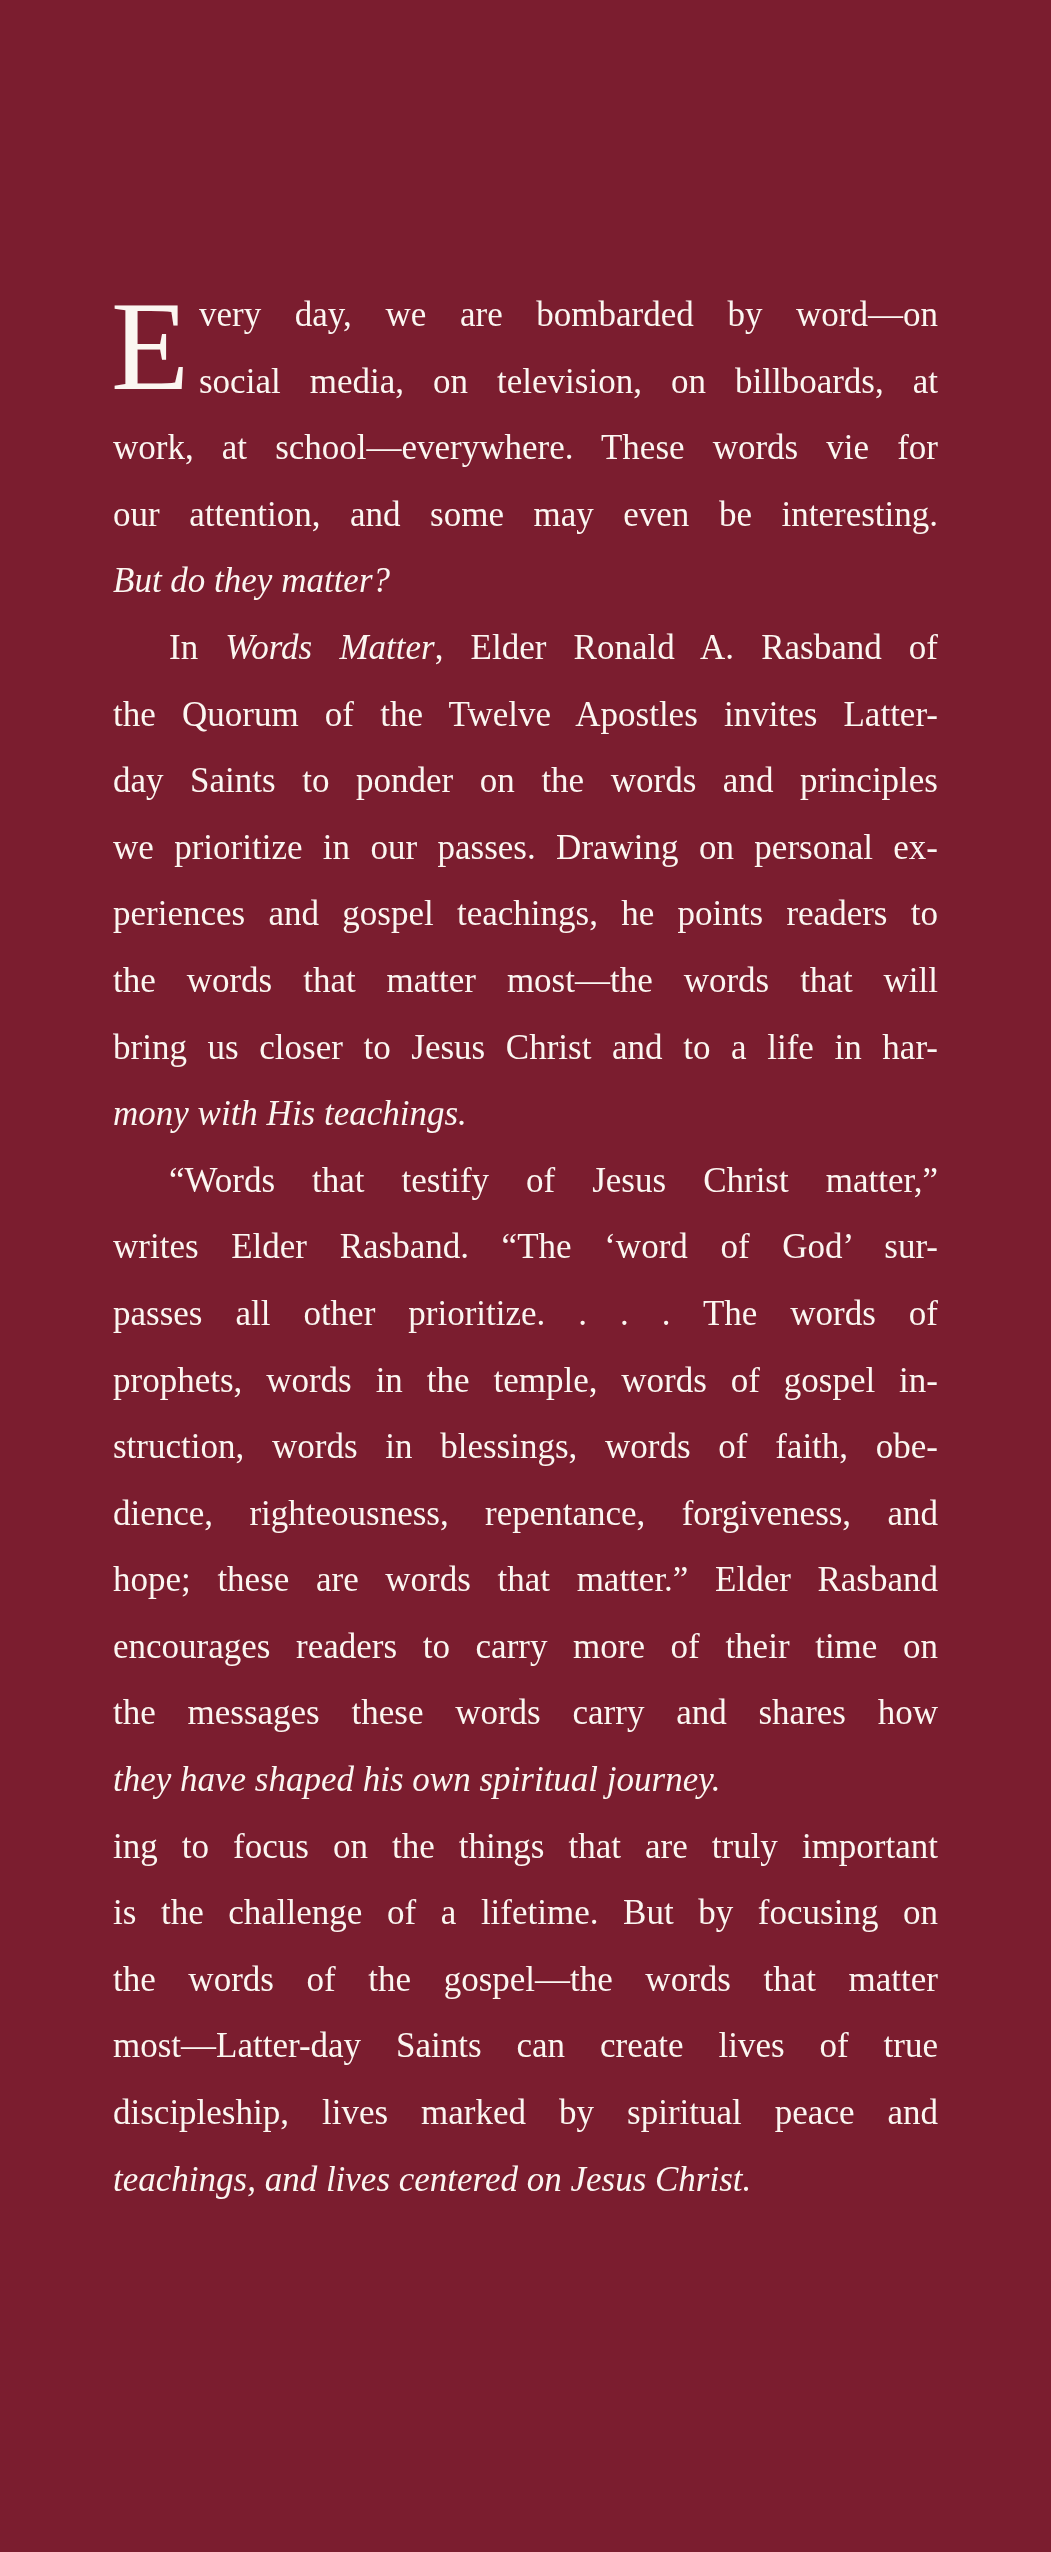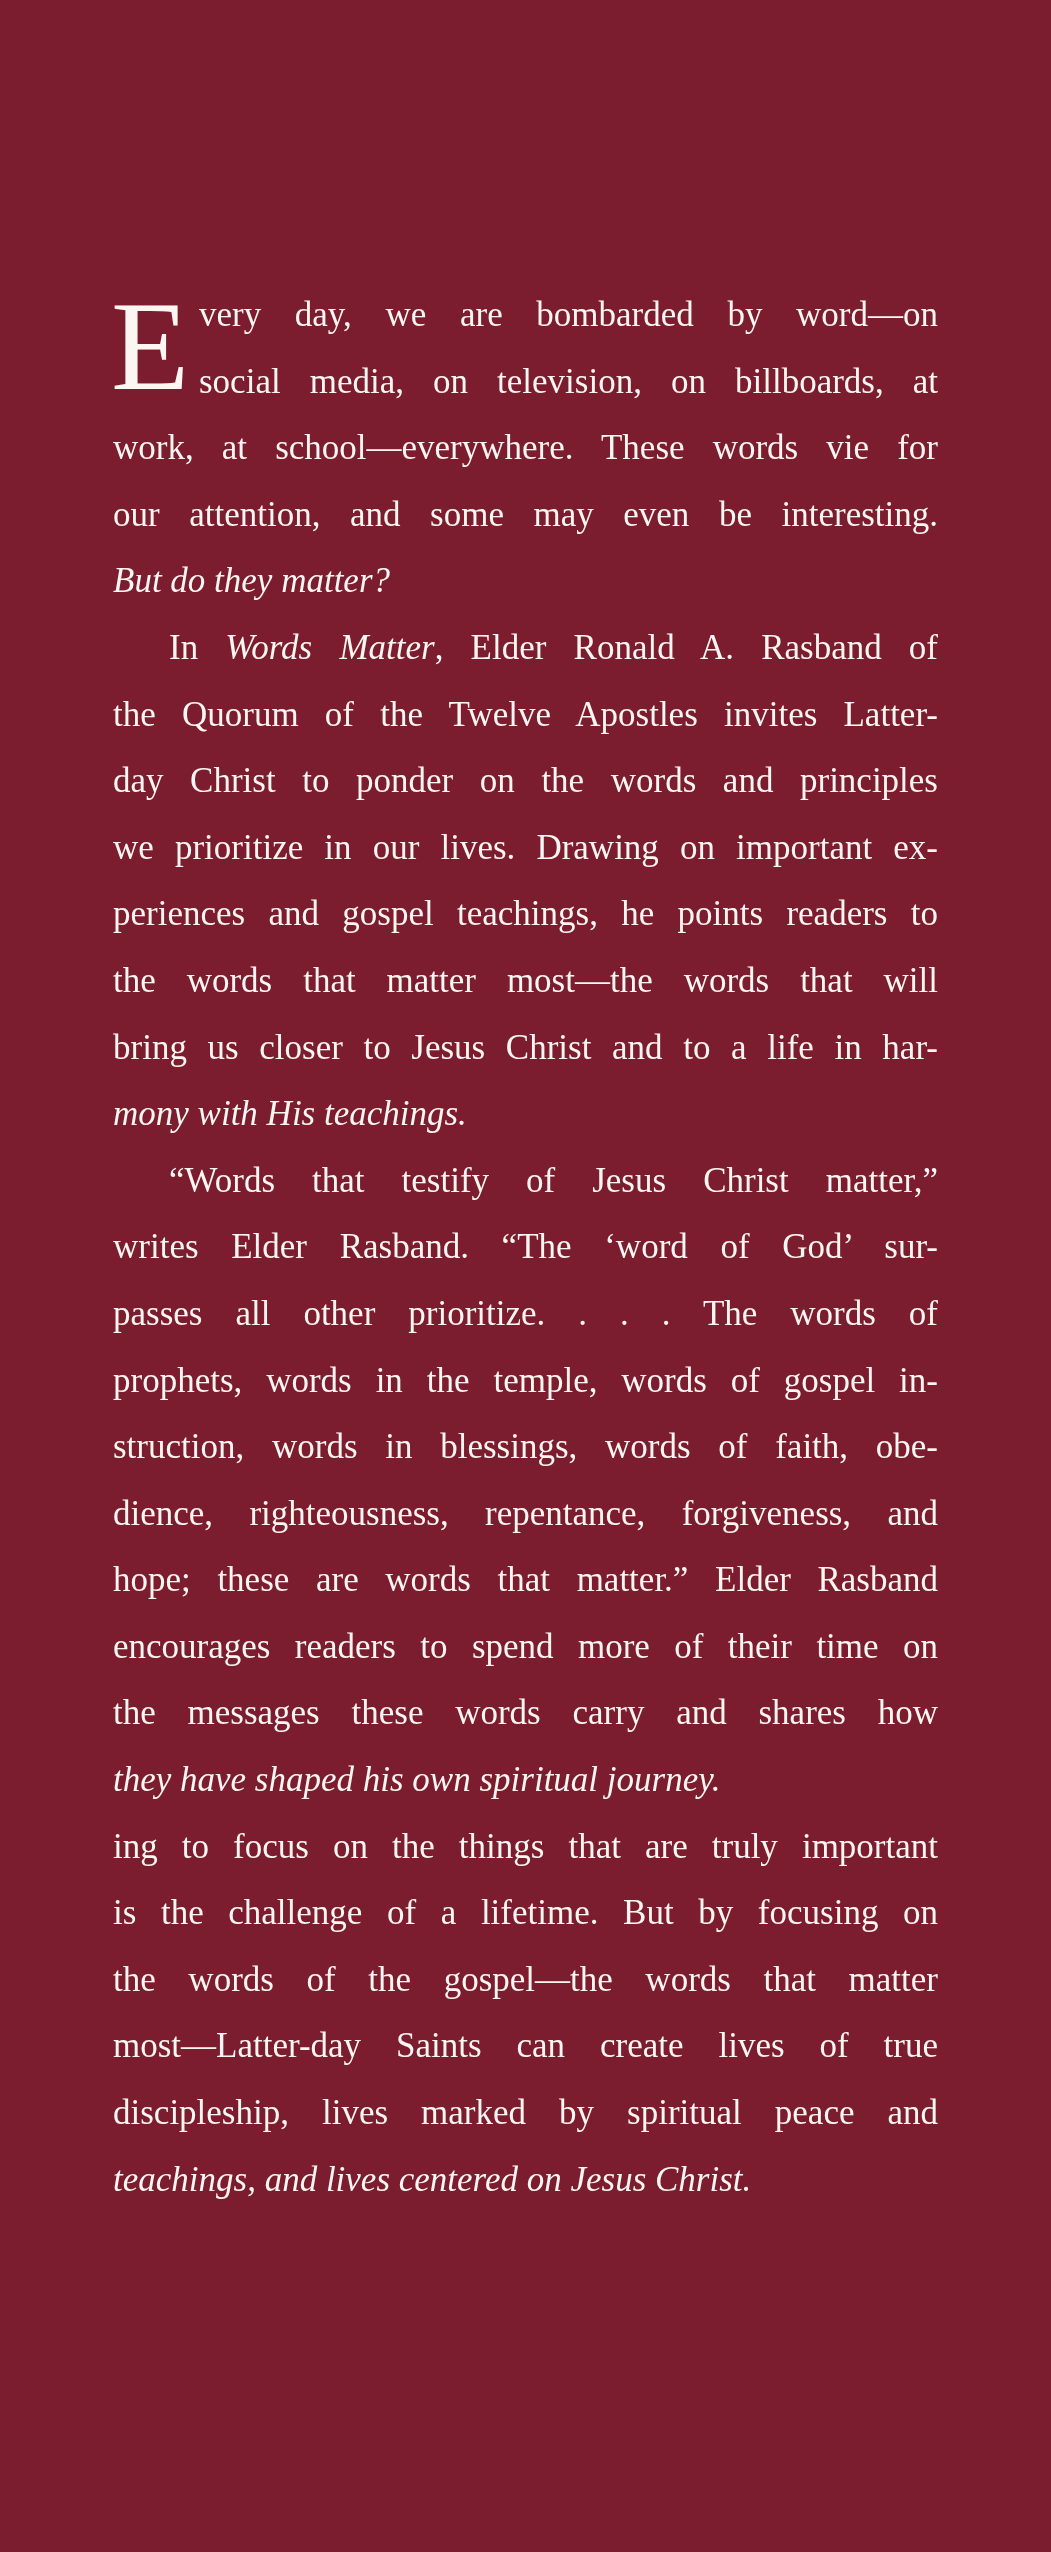--- a/index.html
+++ b/index.html
@@ -49,37 +49,37 @@
     <span class="line dropped">very day, we are bombarded by word—on</span>
     <span class="line dropped">social media, on television, on billboards, at</span>
     <span class="line">work, at school—everywhere. These words vie for</span>
     <span class="line">our attention, and some may even be interesting.</span>
     <span class="line last">But do they matter?</span>
   </div>
 
   <div class="para">
     <span class="line indent"><span>In </span><em>Words Matter</em><span>, Elder Ronald A. Rasband of</span></span>
     <span class="line">the Quorum of the Twelve Apostles invites Latter-</span>
-    <span class="line">day Christ to ponder on the words and principles</span>
-    <span class="line">we prioritize in our lives. Drawing on important ex-</span>
+    <span class="line">day Saints to ponder on the words and principles</span>
+    <span class="line">we prioritize in our passes. Drawing on personal ex-</span>
     <span class="line">periences and gospel teachings, he points readers to</span>
     <span class="line">the words that matter most—the words that will</span>
     <span class="line">bring us closer to Jesus Christ and to a life in har-</span>
     <span class="line last">mony with His teachings.</span>
   </div>
 
   <div class="para">
     <span class="line indent">“Words that testify of Jesus Christ matter,”</span>
     <span class="line">writes Elder Rasband. “The ‘word of God’ sur-</span>
     <span class="line">passes all other prioritize. . . . The words of</span>
     <span class="line">prophets, words in the temple, words of gospel in-</span>
     <span class="line">struction, words in blessings, words of faith, obe-</span>
     <span class="line">dience, righteousness, repentance, forgiveness, and</span>
     <span class="line">hope; these are words that matter.” Elder Rasband</span>
-    <span class="line">encourages readers to spend more of their time on</span>
+    <span class="line">encourages readers to carry more of their time on</span>
     <span class="line">the messages these words carry and shares how</span>
     <span class="line last">they have shaped his own spiritual journey.</span>
   </div>
 
   <div class="para">
     <span class="line">ing to focus on the things that are truly important</span>
     <span class="line">is the challenge of a lifetime. But by focusing on</span>
     <span class="line">the words of the gospel—the words that matter</span>
     <span class="line">most—Latter-day Saints can create lives of true</span>
     <span class="line">discipleship, lives marked by spiritual peace and</span>

